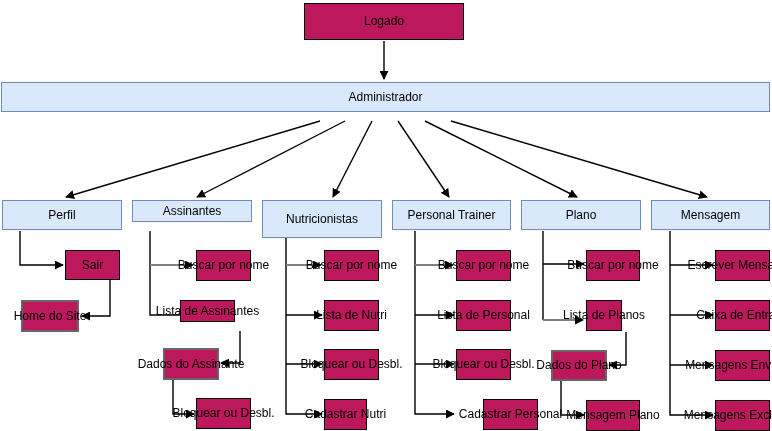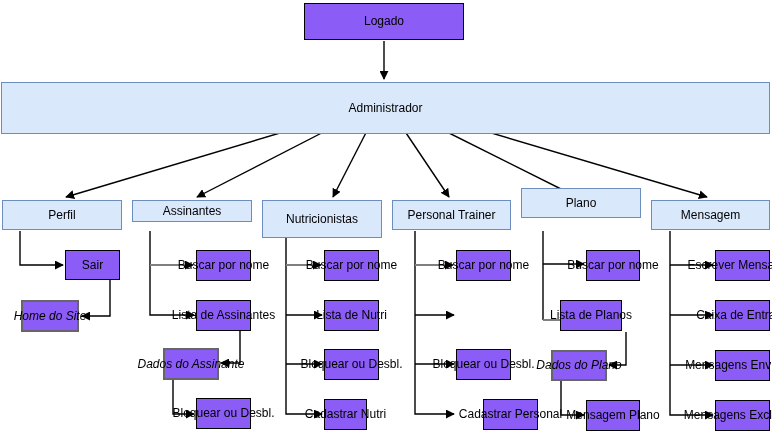--- a/index.html
+++ b/index.html
@@ -10,27 +10,27 @@
   .canvas{
     position:relative;width:772px;height:431px;background:var(--bg);
     font-family:"Liberation Sans","DejaVu Sans",sans-serif;
     font-size:12px;color:#000;overflow:hidden;
   }
   .edges{position:absolute;left:0;top:0;width:772px;height:431px;}
   .edge{fill:none;stroke:var(--edge);stroke-width:1.4px;}
   .edge-gray{fill:none;stroke:var(--edge-gray);stroke-width:2.2px;}
   .node{
     position:absolute;display:flex;align-items:center;justify-content:center;
-    text-align:center;line-height:15px;box-sizing:border-box;background:#8b5cf6;
+    text-align:center;line-height:15px;box-sizing:border-box;background:#be185d;
   }
   .root-node{border:1.5px solid var(--item-border);}
   .admin-bar{background:var(--cat-fill);border:1.5px solid var(--cat-border);}
   .cat{background:var(--cat-fill);border:1.5px solid var(--cat-border);}
   .item{border:1.6px solid var(--item-border);}
-  .item.hl{border:2.4px solid var(--hl-border);font-style:italic;}
+  .item.hl{border:2.4px solid var(--hl-border);}
   .lbl{flex:0 0 auto;white-space:normal;}
 </style>
 </head>
 <body>
 
 <div class="canvas">
 
   <svg class="edges" viewBox="0 0 772 431">
     <defs>
       <marker id="arrow" viewBox="0 0 10 10" refX="9" refY="5" markerWidth="9" markerHeight="9" markerUnits="userSpaceOnUse" orient="auto-start-reverse">
@@ -74,54 +74,54 @@
     <polyline class="edge" points="670,231 670,415 713,415" marker-end="url(#arrow)"></polyline>
     <polyline class="edge" points="670,265 713,265" marker-end="url(#arrow)"></polyline>
     <polyline class="edge" points="670,315 713,315" marker-end="url(#arrow)"></polyline>
     <polyline class="edge" points="670,365 713,365" marker-end="url(#arrow)"></polyline>
   </svg>
 
   <div class="node root-node" style="left:304px;top:3px;width:160px;height:37px">
     <span class="lbl">Logado</span>
   </div>
 
-  <div class="node admin-bar" style="left:1px;top:82px;width:769px;height:52px">
+  <div class="node admin-bar" style="left:1px;top:82px;width:769px;height:30px">
     <span class="lbl">Administrador</span>
   </div>
 
   <div class="node cat" style="left:2px;top:200px;width:120px;height:30px">
     <span class="lbl">Perfil</span>
   </div>
   <div class="node cat" style="left:132px;top:200px;width:120px;height:22px">
     <span class="lbl">Assinantes</span>
   </div>
   <div class="node cat" style="left:262px;top:200px;width:120px;height:38px">
     <span class="lbl">Nutricionistas</span>
   </div>
   <div class="node cat" style="left:392px;top:200px;width:119px;height:30px">
     <span class="lbl">Personal Trainer</span>
   </div>
-  <div class="node cat" style="left:521px;top:188px;width:120px;height:30px">
+  <div class="node cat" style="left:521px;top:200px;width:120px;height:30px">
     <span class="lbl">Plano</span>
   </div>
   <div class="node cat" style="left:651px;top:200px;width:119px;height:30px">
     <span class="lbl">Mensagem</span>
   </div>
 
   <div class="node item" style="left:65px;top:250px;width:55px;height:30px">
     <span class="lbl">Sair</span>
   </div>
   <div class="node item hl" style="left:21px;top:300px;width:58px;height:32px">
     <span class="lbl">Home do Site</span>
   </div>
 
   <div class="node item" style="left:196px;top:250px;width:55px;height:31px">
     <span class="lbl">Buscar por nome</span>
   </div>
-  <div class="node item" style="left:196px;top:300px;width:55px;height:31px">
+  <div class="node item" style="left:180px;top:300px;width:55px;height:22px">
     <span class="lbl">Lista de Assinantes</span>
   </div>
   <div class="node item hl" style="left:163px;top:348px;width:56px;height:32px">
     <span class="lbl">Dados do Assinante</span>
   </div>
   <div class="node item" style="left:196px;top:398px;width:55px;height:31px">
     <span class="lbl">Bloquear ou Desbl.</span>
   </div>
 
   <div class="node item" style="left:324px;top:250px;width:55px;height:31px">
@@ -133,31 +133,34 @@
   <div class="node item" style="left:324px;top:349px;width:55px;height:31px">
     <span class="lbl">Bloquear ou Desbl.</span>
   </div>
   <div class="node item" style="left:324px;top:399px;width:43px;height:31px">
     <span class="lbl">Cadastrar Nutri</span>
   </div>
 
   <div class="node item" style="left:456px;top:250px;width:55px;height:31px">
     <span class="lbl">Buscar por nome</span>
   </div>
+  <div class="node item" style="left:456px;top:300px;width:55px;height:31px">
+    <span class="lbl">Lista de Personal</span>
+  </div>
   <div class="node item" style="left:456px;top:349px;width:55px;height:31px">
     <span class="lbl">Bloquear ou Desbl.</span>
   </div>
   <div class="node item" style="left:483px;top:399px;width:55px;height:31px">
     <span class="lbl">Cadastrar Personal</span>
   </div>
 
   <div class="node item" style="left:586px;top:250px;width:54px;height:31px">
     <span class="lbl">Buscar por nome</span>
   </div>
-  <div class="node item" style="left:560px;top:300px;width:62px;height:31px">
+  <div class="node item" style="left:586px;top:300px;width:36px;height:31px">
     <span class="lbl">Lista de Planos</span>
   </div>
   <div class="node item hl" style="left:551px;top:350px;width:56px;height:31px">
     <span class="lbl">Dados do Plano</span>
   </div>
   <div class="node item" style="left:586px;top:400px;width:54px;height:31px">
     <span class="lbl">Mensagem Plano</span>
   </div>
 
   <div class="node item" style="left:715px;top:250px;width:55px;height:31px">

